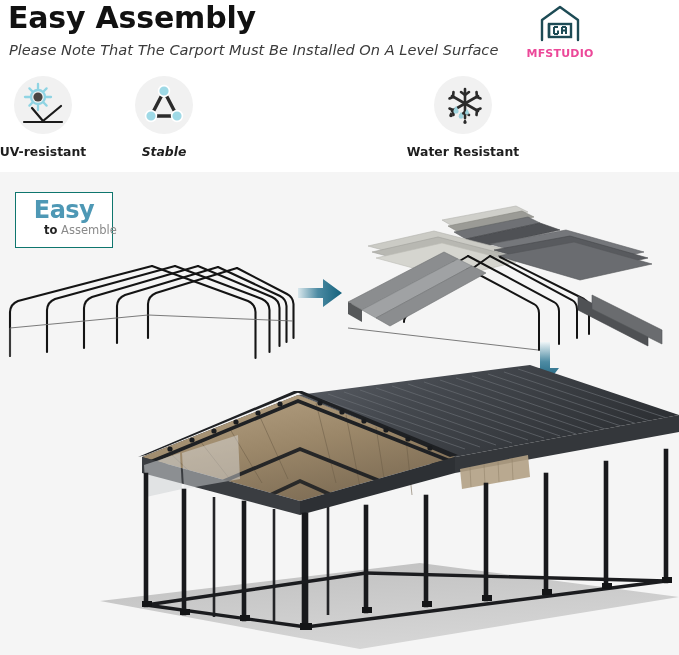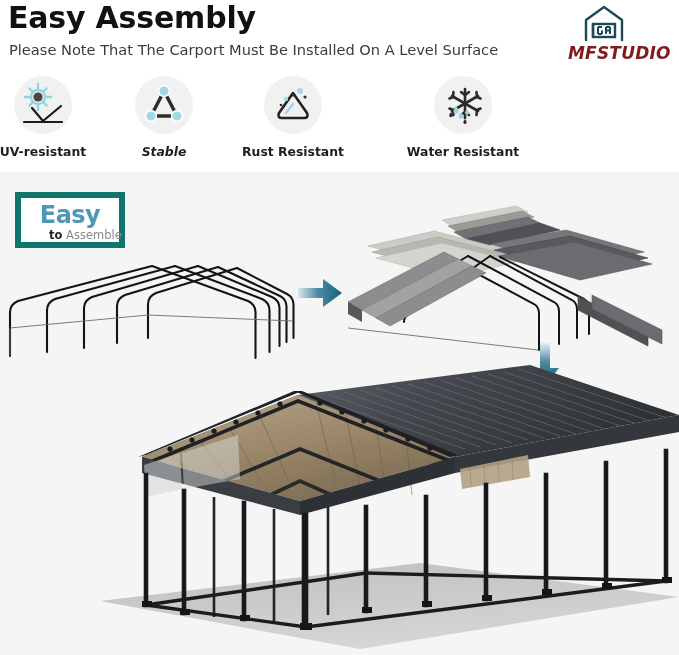--- a/index.html
+++ b/index.html
@@ -15,57 +15,56 @@
     font-family: "DejaVu Sans", "Liberation Sans", sans-serif;
     color: #1a1a1a;
   }
 
   
   #header {
     position: absolute;
     left: 0; top: 0;
     width: 604px; height: 172px;
     background: #ffffff;
-    padding-left: 44px;
   }
   #page-title {
     position: absolute;
     left: 8px; top: 0px;
     font-size: 30px;
     font-weight: bold;
     letter-spacing: -0.2px;
     color: #111111;
     white-space: nowrap;
   }
   #page-subtitle {
     position: absolute;
     left: 9px; top: 41px;
     font-size: 14.6px;
     font-weight: normal;
     color: #3b3b3b;
     white-space: nowrap;
+    font-style: italic;
   }
 
   
   #brand {
     position: absolute;
     right: 8px; top: 4px;
     width: 72px; height: 52px;
     text-align: center;
   }
   #brand-mark { display: block; margin: 0 auto; }
   #brand-name {
     display: block;
     margin-top: 1px;
-    font-size: 17px;
+    font-size: 11px;
     font-weight: bold;
     letter-spacing: 0.2px;
-    color: #7f1d1d;
+    color: #ec4899;
     line-height: 13px;
-    font-style: italic;
   }
 
   
   #features {
     position: absolute;
     left: 0; top: 76px;
     width: 679px; height: 86px;
   }
   .feature {
     position: absolute;
@@ -97,23 +96,23 @@
     left: 0; top: 172px;
     width: 679px; height: 483px;
     background: #f5f5f5;
     overflow: hidden;
   }
 
   
   #easy-badge {
     position: absolute;
     left: 15px; top: 20px;
-    width: 110px; height: 56px;
+    width: 98px; height: 56px;
     background: #ffffff;
-    border: 6px solid #0f766e;
+    border: 1px solid #0f766e;
     box-sizing: border-box;
     text-align: center;
   }
   #easy-word {
     display: block;
     margin-top: 5px;
     font-size: 24px;
     font-weight: bold;
     color: #4e98b5;
     letter-spacing: -0.5px;
@@ -187,34 +186,20 @@
         <svg width="58" height="58" viewBox="0 0 58 58">
           <path d="M29 15 L16 40 L42 40 Z" fill="none" stroke="#2b2b2b" stroke-width="3.4" stroke-linejoin="round"></path>
           <circle cx="29" cy="15" r="5.4" fill="#9ed9e6" stroke="#ffffff" stroke-width="1.6"></circle>
           <circle cx="16" cy="40" r="5.4" fill="#9ed9e6" stroke="#ffffff" stroke-width="1.6"></circle>
           <circle cx="42" cy="40" r="5.4" fill="#9ed9e6" stroke="#ffffff" stroke-width="1.6"></circle>
         </svg>
       </span>
       <span class="feature-label">Stable</span>
     </div>
 
-    <div class="feature" style="left:225px;">
-      <span class="feature-badge">
-        <svg width="58" height="58" viewBox="0 0 58 58">
-          <path d="M29 17 L43 37 Q45 42 40 42 L18 42 Q13 42 15 37 Z" fill="none" stroke="#232323" stroke-width="2.6" stroke-linejoin="round"></path>
-          <line x1="22" y1="37" x2="29" y2="28" stroke="#9ed9e6" stroke-width="2.6" stroke-linecap="round"></line>
-          <circle cx="36" cy="15" r="3" fill="#9ed9e6"></circle>
-          <circle cx="22" cy="23" r="2.2" fill="#9ed9e6"></circle>
-          <circle cx="29" cy="19" r="1.6" fill="#2e2e2e"></circle>
-          <circle cx="41" cy="21" r="1.6" fill="#2e2e2e"></circle>
-          <circle cx="17" cy="29" r="1.3" fill="#2e2e2e"></circle>
-        </svg>
-      </span>
-      <span class="feature-label">Rust Resistant</span>
-    </div>
 
     <div class="feature" style="left:395px;">
       <span class="feature-badge">
         <svg width="58" height="58" viewBox="0 0 58 58">
           <g stroke="#2b2b2b" stroke-width="2.6" stroke-linecap="round" fill="none">
             <line x1="31" y1="13" x2="31" y2="42"></line>
             <line x1="18" y1="20" x2="44" y2="35"></line>
             <line x1="44" y1="20" x2="18" y2="35"></line>
             <line x1="27" y1="16" x2="31" y2="19"></line>
               <line x1="35" y1="16" x2="31" y2="19"></line>

